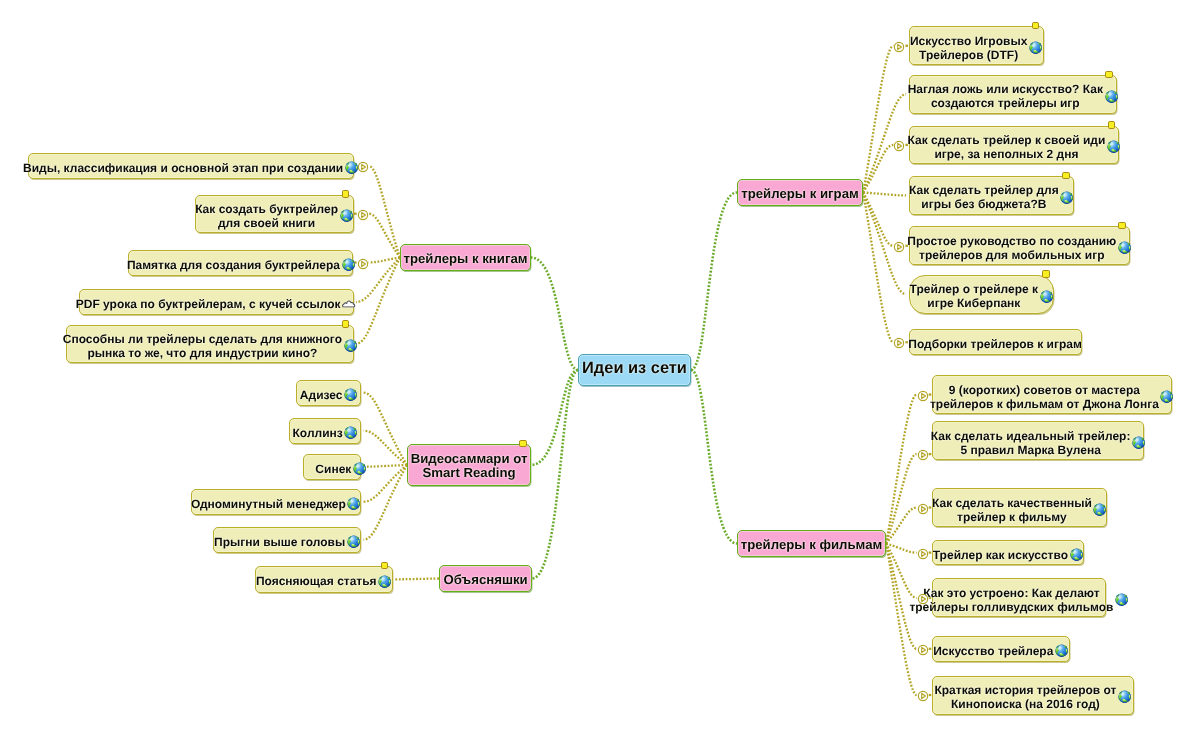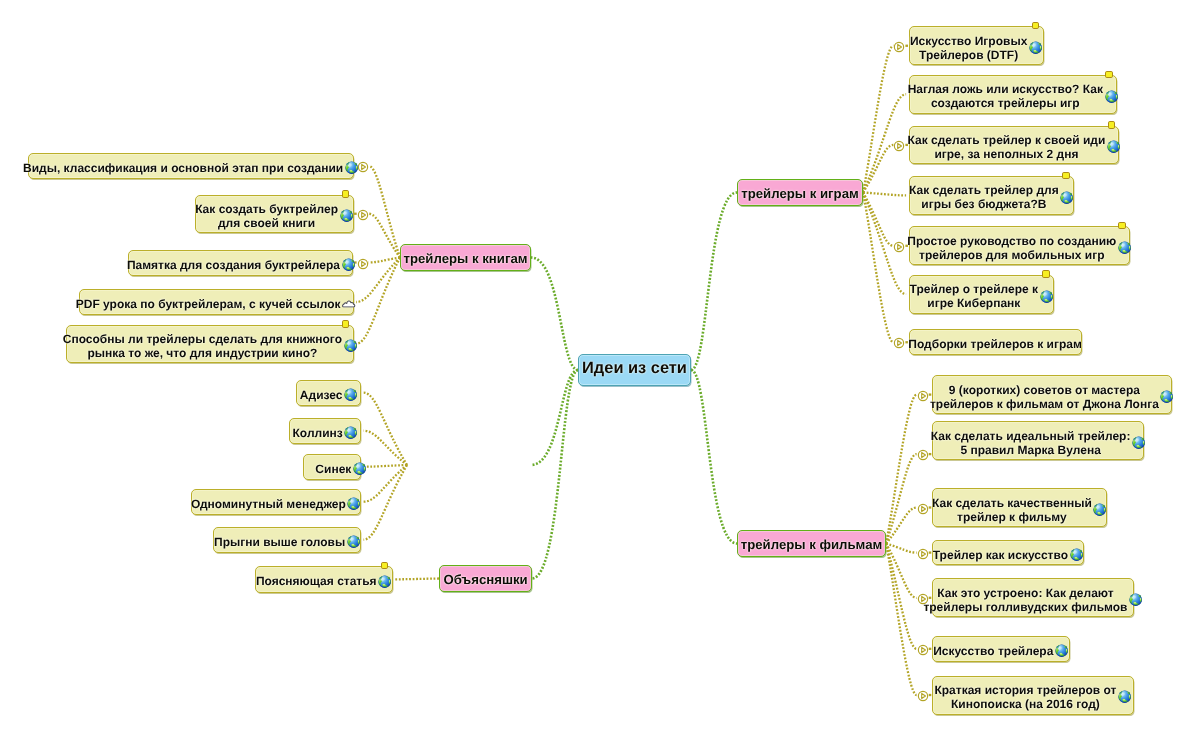--- a/index.html
+++ b/index.html
@@ -369,20 +369,27 @@
     </g>
 
     <circle cx="16" cy="16" r="15" fill="none" stroke="#0a3a9c" stroke-width="2.0" opacity="0.85"></circle>
     <path d="M1 21 Q8 28.5 16 28.5 Q25 28.5 31 20 L31 32 L1 32 Z" fill="#0b3aa0" opacity="0.5"></path>
   </g>
   <ellipse cx="11.3" cy="10.8" rx="5.6" ry="3.6" fill="#e8f7ff" opacity="0.40" transform="rotate(-32 11.3 10.8)"></ellipse>
   </svg>
       </div>
       <div class="note" style="right: 3.3px; top: -5.2px;"></div>
     </div>
+    <div class="node branch" style="left: 407px; top: 444px; width: 124px; height: 42px;">
+      <div class="row">
+        <span class="label">Видеосаммари от
+Smart Reading</span>
+      </div>
+      <div class="note" style="right: 3.3px; top: -5.2px;"></div>
+    </div>
     <div class="node leaf" style="left: 296.3px; top: 379.6px; width: 64.7px; height: 26.2px;">
       <div class="row">
         <span class="label">Адизес</span>
         <svg class="globe ic" viewBox="0 0 32 32">
   <defs>
     <radialGradient id="ocg4" cx="32%" cy="26%" r="86%">
       <stop offset="0%" stop-color="#d4eefb"></stop>
       <stop offset="18%" stop-color="#95d2f2"></stop>
       <stop offset="42%" stop-color="#4ba0ea"></stop>
       <stop offset="70%" stop-color="#2070d4"></stop>
@@ -1073,21 +1080,21 @@
   </g>
   <ellipse cx="11.3" cy="10.8" rx="5.6" ry="3.6" fill="#e8f7ff" opacity="0.40" transform="rotate(-32 11.3 10.8)"></ellipse>
   </svg>
       </div>
       <div class="note" style="right: 3.3px; top: -5.2px;"></div>
     </div>
     <div style="position: absolute; top: 239.75px; left: 893.2px;"><svg width="12" height="12" viewBox="0 0 14 14">
   <circle cx="7" cy="7" r="5.4" fill="#ffffff" stroke="#b3a426" stroke-width="1.35"></circle>
   <path d="M5.5 4.0 L5.5 10.0 L9.9 7.0 Z" fill="none" stroke="#b3a426" stroke-width="1.3" stroke-linejoin="round"></path>
   </svg></div>
-    <div class="node leaf" style="left: 908.6px; top: 274.6px; width: 145.4px; height: 39px;">
+    <div class="node leaf" style="left: 908.6px; top: 274.6px; width: 145.4px; height: 39px; border-radius: 16px;">
       <div class="row">
         <span class="label">Трейлер о трейлере к
 игре Киберпанк</span>
         <svg class="globe ic" viewBox="0 0 32 32">
   <defs>
     <radialGradient id="ocg15" cx="32%" cy="26%" r="86%">
       <stop offset="0%" stop-color="#d4eefb"></stop>
       <stop offset="18%" stop-color="#95d2f2"></stop>
       <stop offset="42%" stop-color="#4ba0ea"></stop>
       <stop offset="70%" stop-color="#2070d4"></stop>
@@ -1413,21 +1420,21 @@
     <path d="M1 21 Q8 28.5 16 28.5 Q25 28.5 31 20 L31 32 L1 32 Z" fill="#0b3aa0" opacity="0.5"></path>
   </g>
   <ellipse cx="11.3" cy="10.8" rx="5.6" ry="3.6" fill="#e8f7ff" opacity="0.40" transform="rotate(-32 11.3 10.8)"></ellipse>
   </svg>
       </div>
     </div>
     <div style="position: absolute; top: 546.6px; left: 916.5px;"><svg width="12" height="12" viewBox="0 0 14 14">
   <circle cx="7" cy="7" r="5.4" fill="#ffffff" stroke="#b3a426" stroke-width="1.35"></circle>
   <path d="M5.5 4.0 L5.5 10.0 L9.9 7.0 Z" fill="none" stroke="#b3a426" stroke-width="1.3" stroke-linejoin="round"></path>
   </svg></div>
-    <div class="node leaf" style="left: 931.9px; top: 578.1px; width: 202px; height: 39.4px;">
+    <div class="node leaf" style="left: 931.9px; top: 578.1px; width: 174px; height: 39.4px;">
       <div class="row">
         <span class="label">Как это устроено: Как делают
 трейлеры голливудских фильмов</span>
         <svg class="globe ic" viewBox="0 0 32 32">
   <defs>
     <radialGradient id="ocg20" cx="32%" cy="26%" r="86%">
       <stop offset="0%" stop-color="#d4eefb"></stop>
       <stop offset="18%" stop-color="#95d2f2"></stop>
       <stop offset="42%" stop-color="#4ba0ea"></stop>
       <stop offset="70%" stop-color="#2070d4"></stop>

